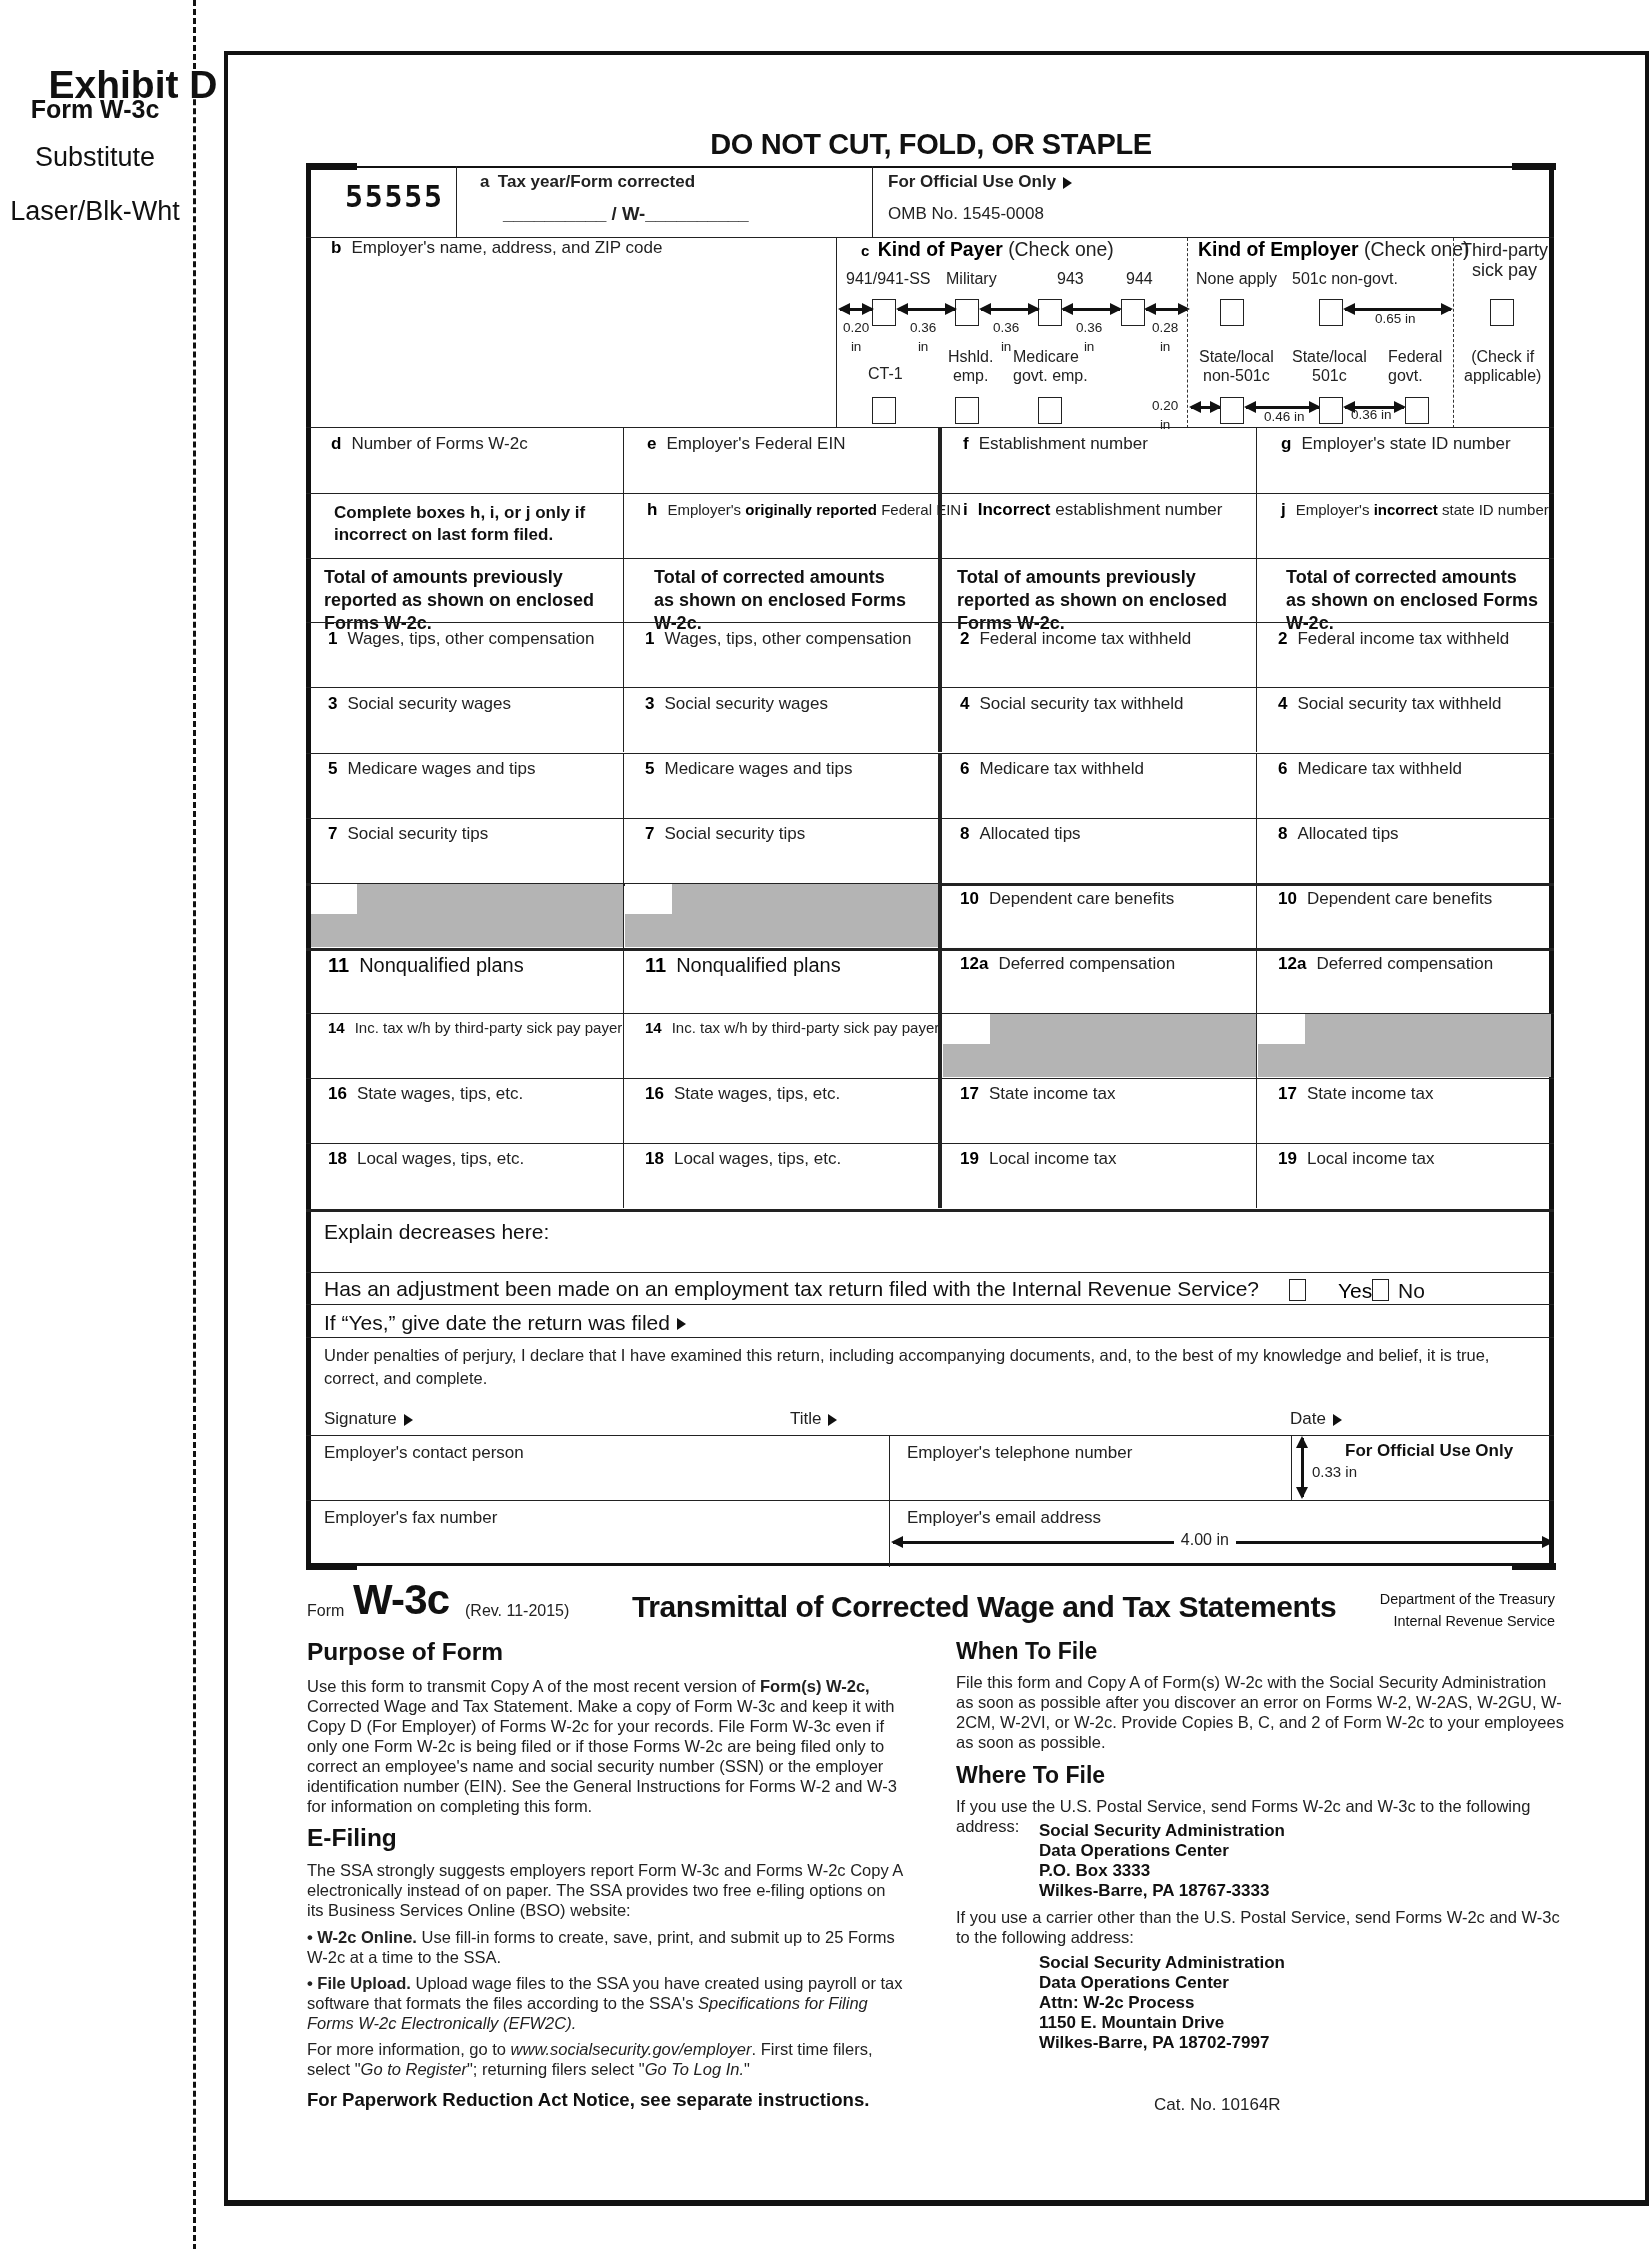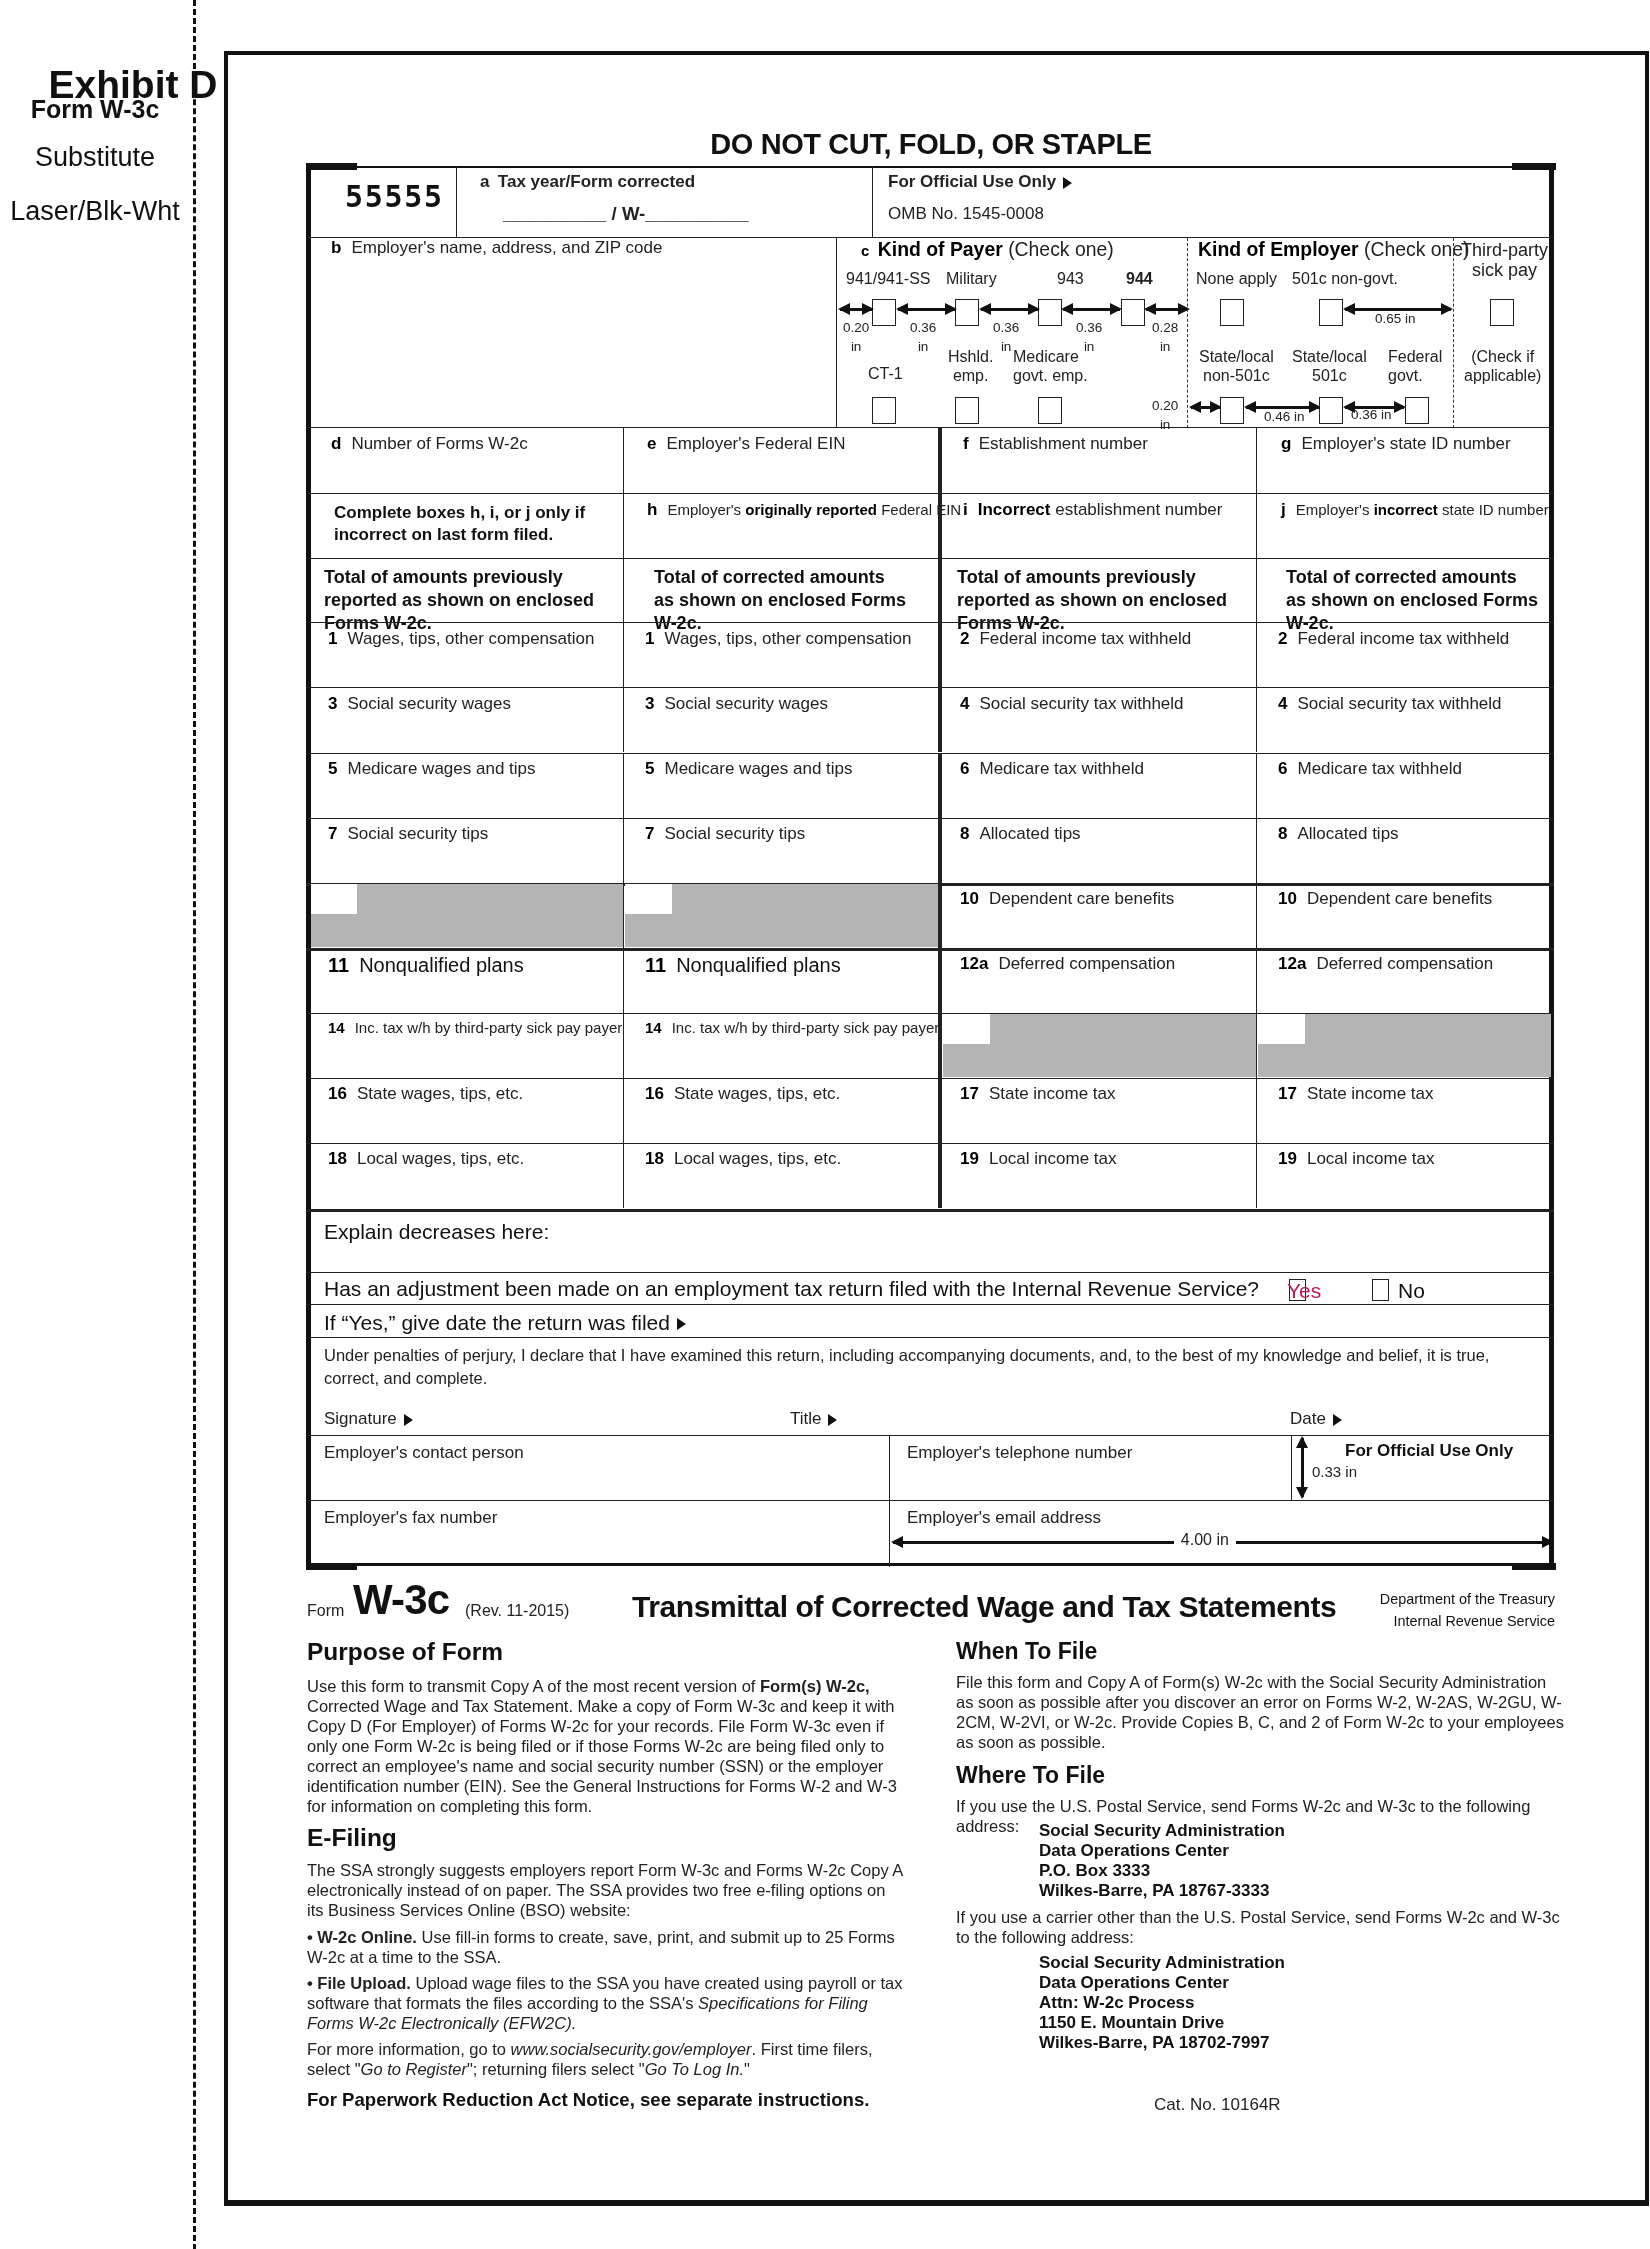--- a/index.html
+++ b/index.html
@@ -69,21 +69,21 @@
 <div class="lbl" style="left:888px;top:204px;">OMB No. 1545-0008</div>
 
 <div class="lbl" style="left:331px;top:238px;"><b class="bnum">b</b><span>Employer's name, address, and ZIP code</span></div>
 <div class="abs" style="left:312px;top:262px;width:517px;height:162px;"></div>
 <div class="vline" style="left:836px;top:238px;height:190px;"></div>
 
 <div class="lbl" style="left:861px;top:238px;font-size:19.4px;"><b style="font-size:15px;margin-right:8.4px;">c</b><b>Kind of Payer</b> <span>(Check one)</span></div>
 <div class="lbl" style="left:846px;top:270px;font-size:16px;">941/941-SS</div>
 <div class="lbl" style="left:946px;top:270px;font-size:16px;">Military</div>
 <div class="lbl" style="left:1037px;top:270px;font-size:16px;margin-left:20px;">943</div>
-<div class="lbl" style="left:1126px;top:270px;font-size:16px;font-weight:bold;">944</div>
+<div class="lbl" style="left:1126px;top:270px;font-size:16px;">944</div>
 <div class="cb" style="left:872px;top:299px;"></div>
 <div class="cb" style="left:955px;top:299px;"></div>
 <div class="cb" style="left:1038px;top:299px;"></div>
 <div class="cb" style="left:1121px;top:299px;"></div>
 <div class="arrow" style="left:840px;top:308px;width:32px;"></div>
 <div class="arrow" style="left:898px;top:308px;width:57px;"></div>
 <div class="arrow" style="left:981px;top:308px;width:57px;"></div>
 <div class="arrow" style="left:1063px;top:308px;width:57px;"></div>
 <div class="arrow" style="left:1146px;top:308px;width:42px;"></div>
 <div class="dim" style="left:843px;top:319px;text-align:center;white-space:pre;line-height:18.6px;">0.20
@@ -291,21 +291,21 @@
 <div class="white-tab" style="left:943px;top:1014px;width:47px;height:30px;"></div>
 <div class="gray" style="left:1258px;top:1014px;width:293px;height:63px;"></div>
 <div class="white-tab" style="left:1258px;top:1014px;width:47px;height:30px;"></div>
 
 <div class="hline thick" style="left:306px;top:1209px;width:1248px;"></div>
 <div class="lbl" style="left:324px;top:1220px;font-size:21px;color:#111;">Explain decreases here:</div>
 <div class="abs" style="left:312px;top:1247px;width:1238px;height:24px;"></div>
 <div class="hline" style="left:306px;top:1272px;width:1248px;"></div>
 <div class="lbl" style="left:324px;top:1277px;font-size:21px;color:#111;">Has an adjustment been made on an employment tax return filed with the Internal Revenue Service?</div>
 <div class="cb" style="left:1289px;top:1279px;width:15px;height:20px;"></div>
-<div class="lbl" style="left:1287px;top:1279px;font-size:21px;color:#be185d;">Yes</div>
+<div class="lbl" style="left:1338px;top:1279px;font-size:21px;color:#000000;">Yes</div>
 <div class="cb" style="left:1372px;top:1279px;width:15px;height:20px;"></div>
 <div class="lbl" style="left:1398px;top:1279px;font-size:21px;color:#111;">No</div>
 <div class="hline" style="left:306px;top:1304px;width:1248px;"></div>
 <div class="lbl" style="left:324px;top:1311px;font-size:21px;color:#111;"><span>If “Yes,” give date the return was filed</span><span class="tri"></span></div>
 <div class="abs" style="left:709px;top:1309px;width:836px;height:25px;"></div>
 <div class="hline" style="left:306px;top:1337px;width:1248px;"></div>
 <div class="abs" style="left:324px;top:1344px;width:1199px;font-size:16.5px;line-height:23px;color:#222;">Under penalties of perjury, I declare that I have examined this return, including accompanying documents, and, to the best of my knowledge and belief, it is true, correct, and complete.</div>
 <div class="lbl" style="left:324px;top:1409px;font-size:17px;"><span>Signature</span><span class="tri"></span></div>
 <div class="abs" style="left:431px;top:1402px;width:346px;height:30px;"></div>
 <div class="lbl" style="left:790px;top:1409px;font-size:17px;"><span>Title</span><span class="tri"></span></div>

